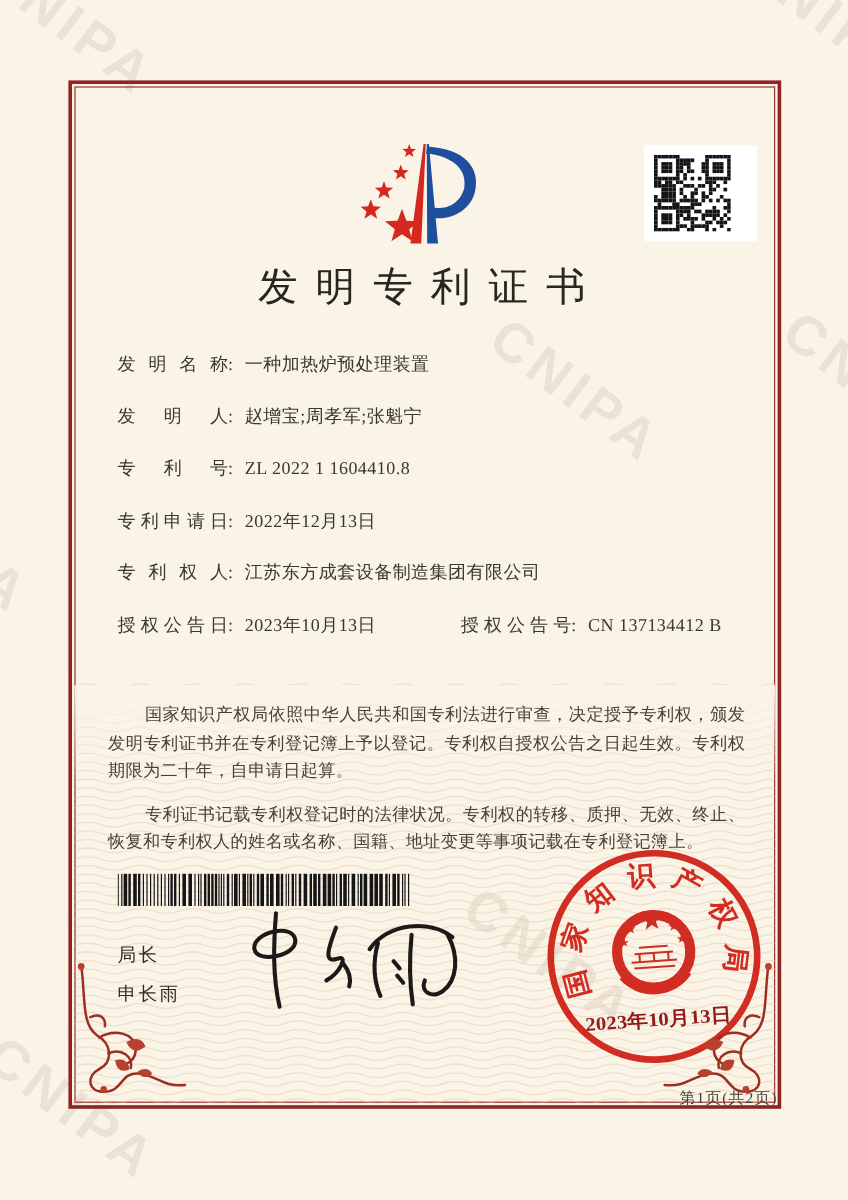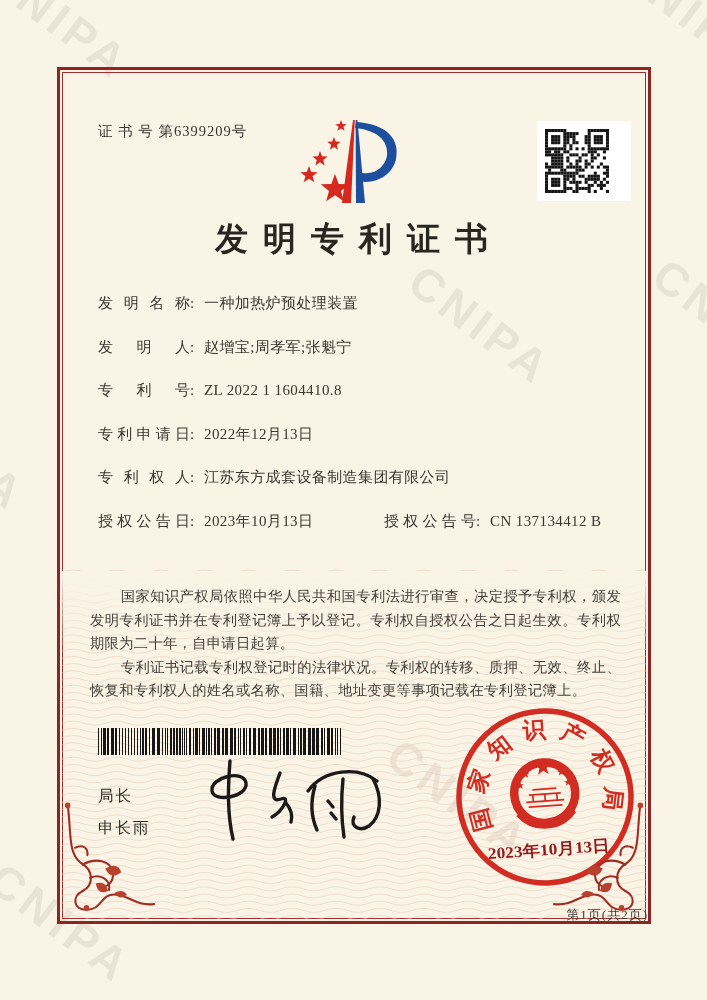--- a/index.html
+++ b/index.html
@@ -27,34 +27,34 @@
   .waves-fade{position:absolute;left:2px;right:2px;top:501px;height:80px;
       background:linear-gradient(#faf4e7,rgba(250,244,231,0))}
 
   .cert-no{position:absolute;left:38px;top:52px;font-size:14.5px;color:#3a362f;letter-spacing:1px}
 
   .logo{position:absolute;left:236px;top:44px;width:122px;height:96px}
 
   .qr-wrap{position:absolute;left:477px;top:51px;width:94px;height:80px;background:#ffffff}
   .qr-wrap svg{position:absolute;left:8px;top:8px}
 
-  .title{position:absolute;left:0;right:0;top:147px;text-align:center;font-size:33px;font-weight:bold;
+  .title{position:absolute;left:0;right:0;top:147px;text-align:center;font-size:33px;font-weight:normal;
       letter-spacing:15px;text-indent:10px;color:#29251f}
 
   .fields{position:absolute;left:38px;top:224px;right:28px;color:#3a372f}
   .frow{display:flex;align-items:baseline;height:22px;margin-bottom:21.6px;font-size:15px;white-space:nowrap}
   .flabel{display:inline-block;width:92px;text-align:justify;text-align-last:justify;flex:0 0 92px}
   .fcolon{flex:0 0 14px}
   .fcolon::before{content:":"}
   .fvalue{letter-spacing:.4px}
   .fvalue.v1{width:180px;flex:0 0 180px}
 
   .paras{position:absolute;left:30px;right:27px;top:515px;color:#45403a}
   .paras p{font-size:14.3px;line-height:23.6px;text-indent:2.15em;letter-spacing:.3px;text-align:justify}
-  .paras p + p{}
+  .paras p + p{margin-top:12px}
 
   .barcode{position:absolute;left:38px;top:658px;width:248px;height:27px;font-size:0;white-space:nowrap;overflow:hidden}
   .barcode span{display:inline-block;height:27px;background:#161616;vertical-align:top}
 
   .signer{position:absolute;left:38px;top:716px;font-size:15.5px;color:#2e2a24}
   .signer div{margin-bottom:11px;letter-spacing:2px}
 
   .sig{position:absolute;left:126px;top:683px;width:218px;height:98px}
 
   .seal{position:absolute;left:391px;top:633px;width:188px;height:188px;transform:rotate(-4deg);opacity:.95}
@@ -130,21 +130,20 @@
         <path d="M0,308.4 q11,-4 22,0 t22,0 t22,0 t22,0 t22,0 t22,0 t22,0 t22,0 t22,0 t22,0 t22,0 t22,0 t22,0 t22,0 t22,0 t22,0 t22,0 t22,0 t22,0 t22,0 t22,0 t22,0 t22,0 t22,0 t22,0 t22,0 t22,0 t22,0" stroke="#e7c9b4" stroke-width="1" fill="none" opacity="0.55"></path>
         <path d="M0,315.6 q11,-4 22,0 t22,0 t22,0 t22,0 t22,0 t22,0 t22,0 t22,0 t22,0 t22,0 t22,0 t22,0 t22,0 t22,0 t22,0 t22,0 t22,0 t22,0 t22,0 t22,0 t22,0 t22,0 t22,0 t22,0 t22,0 t22,0 t22,0 t22,0" stroke="#e7c9b4" stroke-width="1" fill="none" opacity="0.55"></path>
         <path d="M0,322.8 q11,-4 22,0 t22,0 t22,0 t22,0 t22,0 t22,0 t22,0 t22,0 t22,0 t22,0 t22,0 t22,0 t22,0 t22,0 t22,0 t22,0 t22,0 t22,0 t22,0 t22,0 t22,0 t22,0 t22,0 t22,0 t22,0 t22,0 t22,0 t22,0" stroke="#e7c9b4" stroke-width="1" fill="none" opacity="0.55"></path>
         <path d="M0,330.0 q11,-4 22,0 t22,0 t22,0 t22,0 t22,0 t22,0 t22,0 t22,0 t22,0 t22,0 t22,0 t22,0 t22,0 t22,0 t22,0 t22,0 t22,0 t22,0 t22,0 t22,0 t22,0 t22,0 t22,0 t22,0 t22,0 t22,0 t22,0 t22,0" stroke="#e7c9b4" stroke-width="1" fill="none" opacity="0.55"></path>
         <path d="M0,337.2 q11,-4 22,0 t22,0 t22,0 t22,0 t22,0 t22,0 t22,0 t22,0 t22,0 t22,0 t22,0 t22,0 t22,0 t22,0 t22,0 t22,0 t22,0 t22,0 t22,0 t22,0 t22,0 t22,0 t22,0 t22,0 t22,0 t22,0 t22,0 t22,0" stroke="#e7c9b4" stroke-width="1" fill="none" opacity="0.55"></path>
         <path d="M0,344.4 q11,-4 22,0 t22,0 t22,0 t22,0 t22,0 t22,0 t22,0 t22,0 t22,0 t22,0 t22,0 t22,0 t22,0 t22,0 t22,0 t22,0 t22,0 t22,0 t22,0 t22,0 t22,0 t22,0 t22,0 t22,0 t22,0 t22,0 t22,0 t22,0" stroke="#e7c9b4" stroke-width="1" fill="none" opacity="0.55"></path>
         <path d="M0,351.6 q11,-4 22,0 t22,0 t22,0 t22,0 t22,0 t22,0 t22,0 t22,0 t22,0 t22,0 t22,0 t22,0 t22,0 t22,0 t22,0 t22,0 t22,0 t22,0 t22,0 t22,0 t22,0 t22,0 t22,0 t22,0 t22,0 t22,0 t22,0 t22,0" stroke="#e7c9b4" stroke-width="1" fill="none" opacity="0.55"></path>
       </svg>
     <div class="waves-fade"></div>
 
-    <div class="cert-no">证 书 号 第6399209号</div>
 
     <svg class="logo" viewBox="0 0 122 96">
       <g fill="#d5281e">
         <polygon points="39.00,60.00 42.70,69.90 53.27,70.36 44.99,76.95 47.82,87.14 39.00,81.30 30.18,87.14 33.01,76.95 24.73,70.36 35.30,69.90"></polygon>
         <polygon points="13.00,52.00 15.22,57.94 21.56,58.22 16.59,62.17 18.29,68.28 13.00,64.78 7.71,68.28 9.41,62.17 4.44,58.22 10.78,57.94"></polygon>
         <polygon points="24.00,37.00 25.97,42.28 31.61,42.53 27.20,46.04 28.70,51.47 24.00,48.36 19.30,51.47 20.80,46.04 16.39,42.53 22.03,42.28"></polygon>
         <polygon points="38.00,23.00 39.73,27.62 44.66,27.84 40.80,30.91 42.11,35.66 38.00,32.94 33.89,35.66 35.20,30.91 31.34,27.84 36.27,27.62"></polygon>
         <polygon points="45.00,6.00 46.48,9.96 50.71,10.15 47.40,12.78 48.53,16.85 45.00,14.52 41.47,16.85 42.60,12.78 39.29,10.15 43.52,9.96"></polygon>
         <polygon points="57,6 58.8,6 55,89 46,89"></polygon>
       </g>

